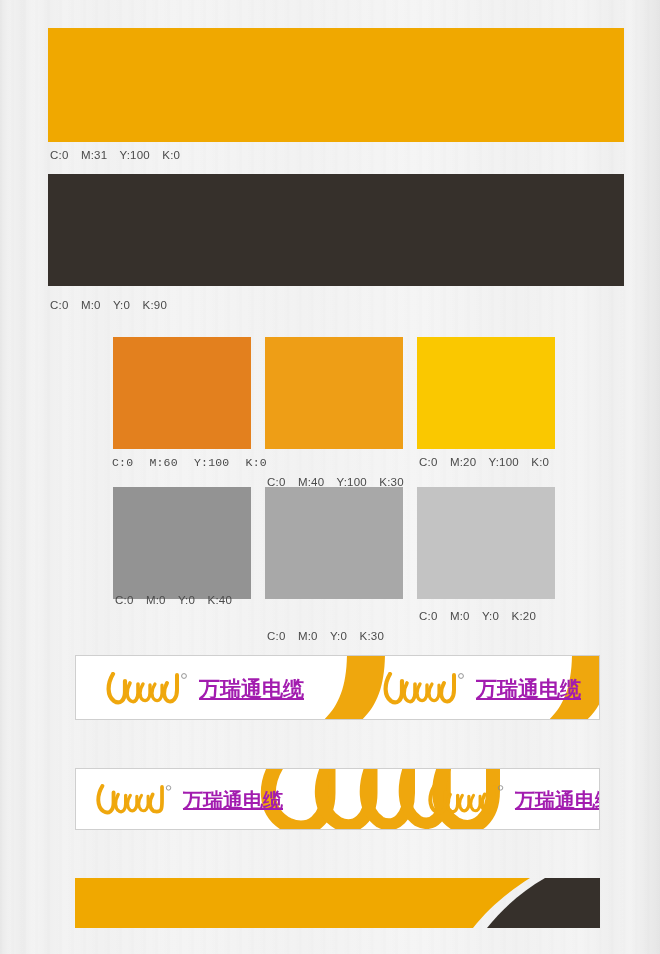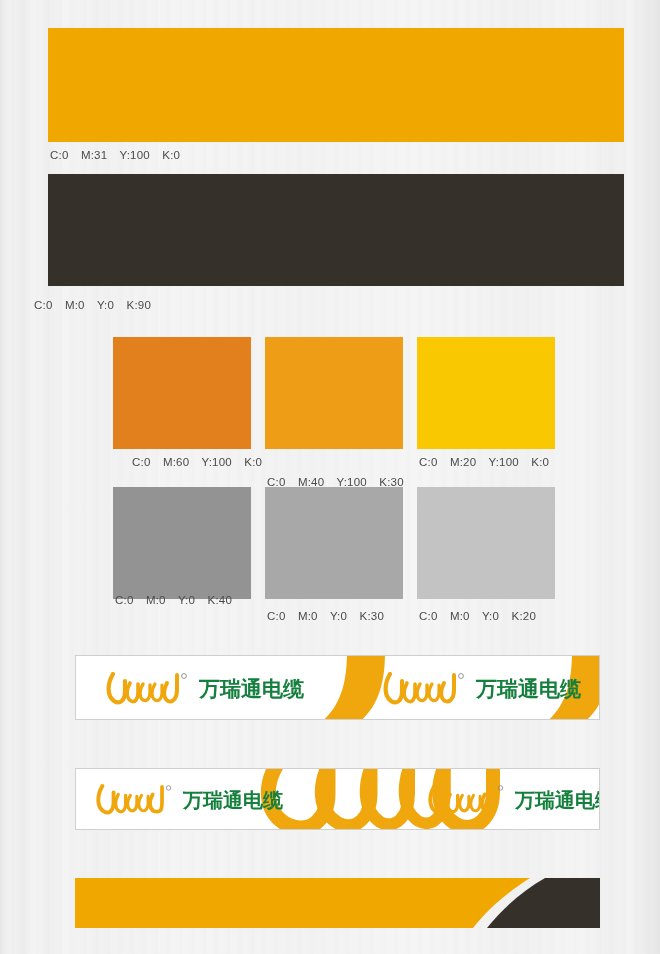--- a/index.html
+++ b/index.html
@@ -62,24 +62,25 @@
   .logo-lockup {
     position: absolute;
     display: flex;
     align-items: center;
     gap: 7px;
   }
   .logo-mark { display: block; }
   .logo-word {
     font-family: "DejaVu Sans", sans-serif;
     font-weight: bold;
-    color: #15803d;
+    color: #a21caf;
     letter-spacing: 0px;
     line-height: 1;
     white-space: nowrap;
+    text-decoration: underline;
   }
   .band-svg { position: absolute; display: block; }
 
   
   #bottom-bar { position: absolute; }
 </style>
 </head>
 <body>
 
 <div id="page">
@@ -87,32 +88,32 @@
 
   <div class="swatch" style="left:48px;top:28px;width:576px;height:114px;background:#F0A800;"></div>
   <div class="caption" style="left:50px;top:149px;">
     <span>C:0</span>
     <span>M:31</span>
     <span>Y:100</span>
     <span>K:0</span>
   </div>
 
   <div class="swatch" style="left:48px;top:174px;width:576px;height:112px;background:#36302B;"></div>
-  <div class="caption" style="left:34px;top:299px;">
+  <div class="caption" style="left:50px;top:299px;">
     <span>C:0</span>
     <span>M:0</span>
     <span>Y:0</span>
     <span>K:90</span>
   </div>
 
   <div class="swatch" style="left:113px;top:337px;width:138px;height:112px;background:#E3801E;"></div>
   <div class="swatch" style="left:265px;top:337px;width:138px;height:112px;background:#EE9E16;"></div>
   <div class="swatch" style="left:417px;top:337px;width:138px;height:112px;background:#FAC800;"></div>
 
-  <div class="caption" style="left:132px;top:456px;">
+  <div class="caption" style="left:112px;top:456px;font-family:Liberation Mono, monospace;">
     <span>C:0</span>
     <span>M:60</span>
     <span>Y:100</span>
     <span>K:0</span>
   </div>
   <div class="caption" style="left:267px;top:476px;">
     <span>C:0</span>
     <span>M:40</span>
     <span>Y:100</span>
     <span>K:30</span>
@@ -127,21 +128,21 @@
   <div class="swatch" style="left:113px;top:487px;width:138px;height:112px;background:#939393;"></div>
   <div class="swatch" style="left:265px;top:487px;width:138px;height:112px;background:#A8A8A8;"></div>
   <div class="swatch" style="left:417px;top:487px;width:138px;height:112px;background:#C3C3C3;"></div>
 
   <div class="caption" style="left:115px;top:594px;">
     <span>C:0</span>
     <span>M:0</span>
     <span>Y:0</span>
     <span>K:40</span>
   </div>
-  <div class="caption" style="left:267px;top:610px;">
+  <div class="caption" style="left:267px;top:630px;">
     <span>C:0</span>
     <span>M:0</span>
     <span>Y:0</span>
     <span>K:30</span>
   </div>
   <div class="caption" style="left:419px;top:610px;text-align:right;">
     <span>C:0</span>
     <span>M:0</span>
     <span>Y:0</span>
     <span>K:20</span>

